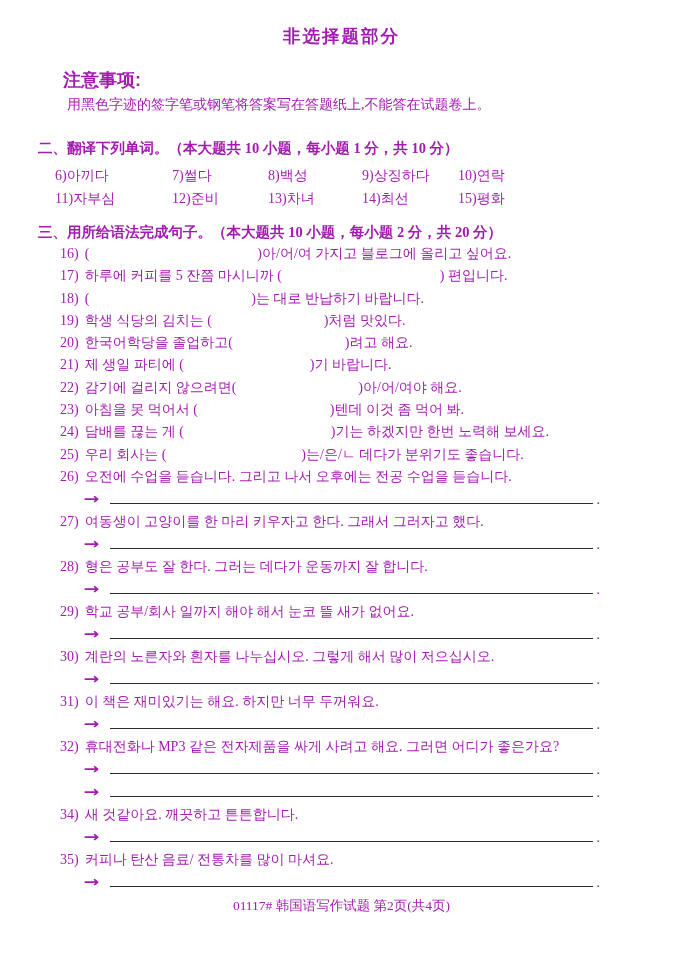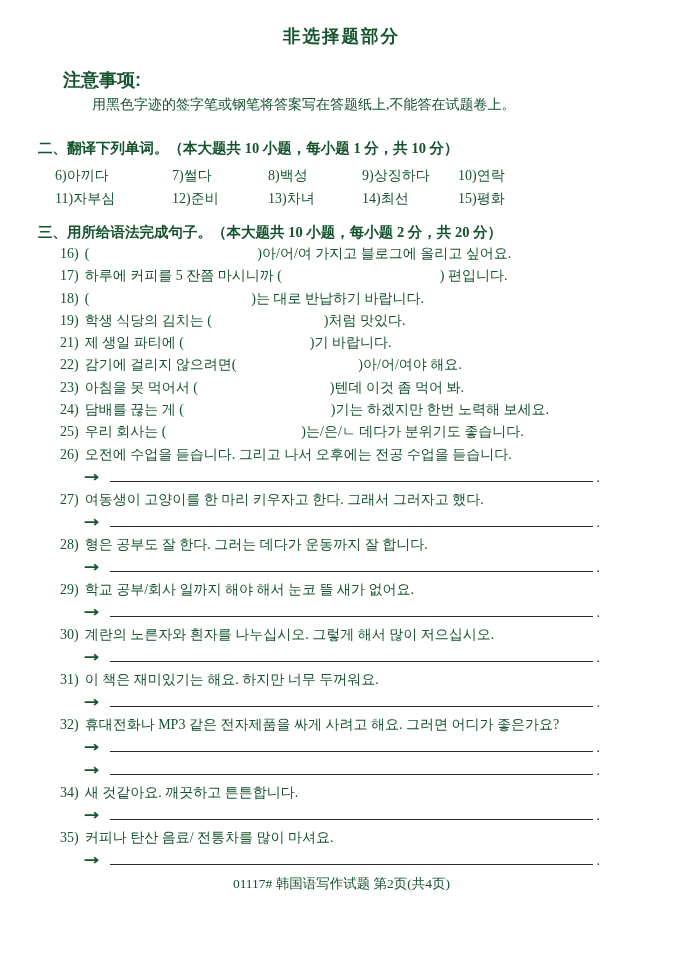--- a/index.html
+++ b/index.html
@@ -2,21 +2,21 @@
 <html><head>
 <meta charset="utf-8">
 <style>
   html,body { margin:0; padding:0; background:#e8e8e8; }
   .page {
     position: relative;
     width: 673px;
     height: 965px;
     margin: 0 auto;
     background: #ffffff;
-    color: #14532d;
+    color: #a21caf;
     font-family: "Liberation Serif", "DejaVu Serif", serif;
     font-size: 14px;
     line-height: 22px;
     overflow: hidden;
     box-sizing: border-box;
     padding: 0 28px 0 38px;
   }
   .title {
     text-align: center;
     padding-top: 25px;
@@ -26,21 +26,21 @@
     letter-spacing: 2px;
     line-height: 23px;
   }
   .notice-label {
     margin-top: 21px;
     margin-left: 25px;
     font-family: "Liberation Sans", "DejaVu Sans", sans-serif;
     font-weight: bold;
     font-size: 18px;
   }
-  .notice-text { margin-top: 3px; margin-left: 54px; }
+  .notice-text { margin-top: 3px; margin-left: 29px; }
   .sec-header { margin-top: 21px; font-size: 14.5px; font-weight: bold; }
   .sec-header.tight { margin-top: 11px; }
   .word-grid { margin-top: 5px; margin-left: 17px; }
   .word-row { display: flex; line-height: 23px; }
   .word-cell { flex: 0 0 auto; }
   .word-row .w0 { width: 117px; }
   .word-row .w1 { width: 96px; }
   .word-row .w2 { width: 94px; }
   .word-row .w3 { width: 96px; }
   .q3 { margin-left: 22px; line-height: 22.3px; white-space: nowrap; }
@@ -97,20 +97,21 @@
       <span class="word-cell"><span>15)</span><span>평화</span></span>
     </div>
   </div>
 
   <div class="sec-header tight">三、用所给语法完成句子。（本大题共 10 小题，每小题 2 分，共 20 分）</div>
 
   <div class="q3"><span class="qnum">16)</span><span>(</span><span class="gap" style="width:168px"></span><span>)아/어/여 가지고 블로그에 올리고 싶어요.</span></div>
   <div class="q3"><span class="qnum">17)</span><span>하루에 커피를 5 잔쯤 마시니까 (</span><span class="gap" style="width:158px"></span><span>) 편입니다.</span></div>
   <div class="q3"><span class="qnum">18)</span><span>(</span><span class="gap" style="width:162px"></span><span>)는 대로 반납하기 바랍니다.</span></div>
   <div class="q3"><span class="qnum">19)</span><span>학생 식당의 김치는 (</span><span class="gap" style="width:112px"></span><span>)처럼 맛있다.</span></div>
+  <div class="q3"><span class="qnum">20)</span><span>한국어학당을 졸업하고(</span><span class="gap" style="width:112px"></span><span>)려고 해요.</span></div>
   <div class="q3"><span class="qnum">21)</span><span>제 생일 파티에 (</span><span class="gap" style="width:126px"></span><span>)기 바랍니다.</span></div>
   <div class="q3"><span class="qnum">22)</span><span>감기에 걸리지 않으려면(</span><span class="gap" style="width:122px"></span><span>)아/어/여야 해요.</span></div>
   <div class="q3"><span class="qnum">23)</span><span>아침을 못 먹어서 (</span><span class="gap" style="width:132px"></span><span>)텐데 이것 좀 먹어 봐.</span></div>
   <div class="q3"><span class="qnum">24)</span><span>담배를 끊는 게 (</span><span class="gap" style="width:147px"></span><span>)기는 하겠지만 한번 노력해 보세요.</span></div>
   <div class="q3"><span class="qnum">25)</span><span>우리 회사는 (</span><span class="gap" style="width:135px"></span><span>)는/은/ㄴ 데다가 분위기도 좋습니다.</span></div>
 
 
   <div class="q4block">
     <div class="q4text"><span class="qnum">26)</span><span>오전에 수업을 듣습니다. 그리고 나서 오후에는 전공 수업을 듣습니다.</span></div>
     <div class="q4ans"><span class="arrow">→</span><span class="blank"></span><span class="line-dot">.</span></div>

